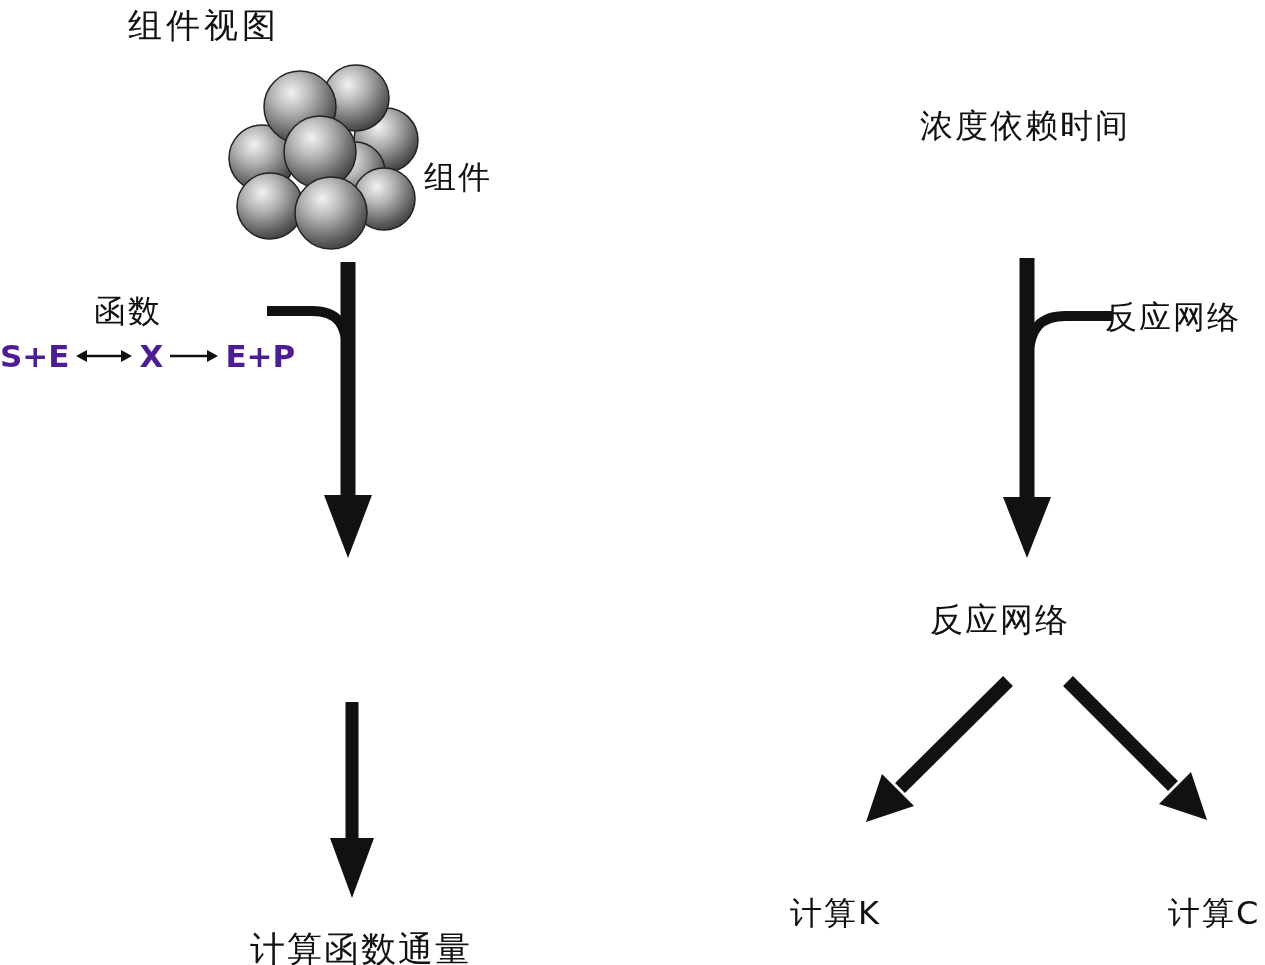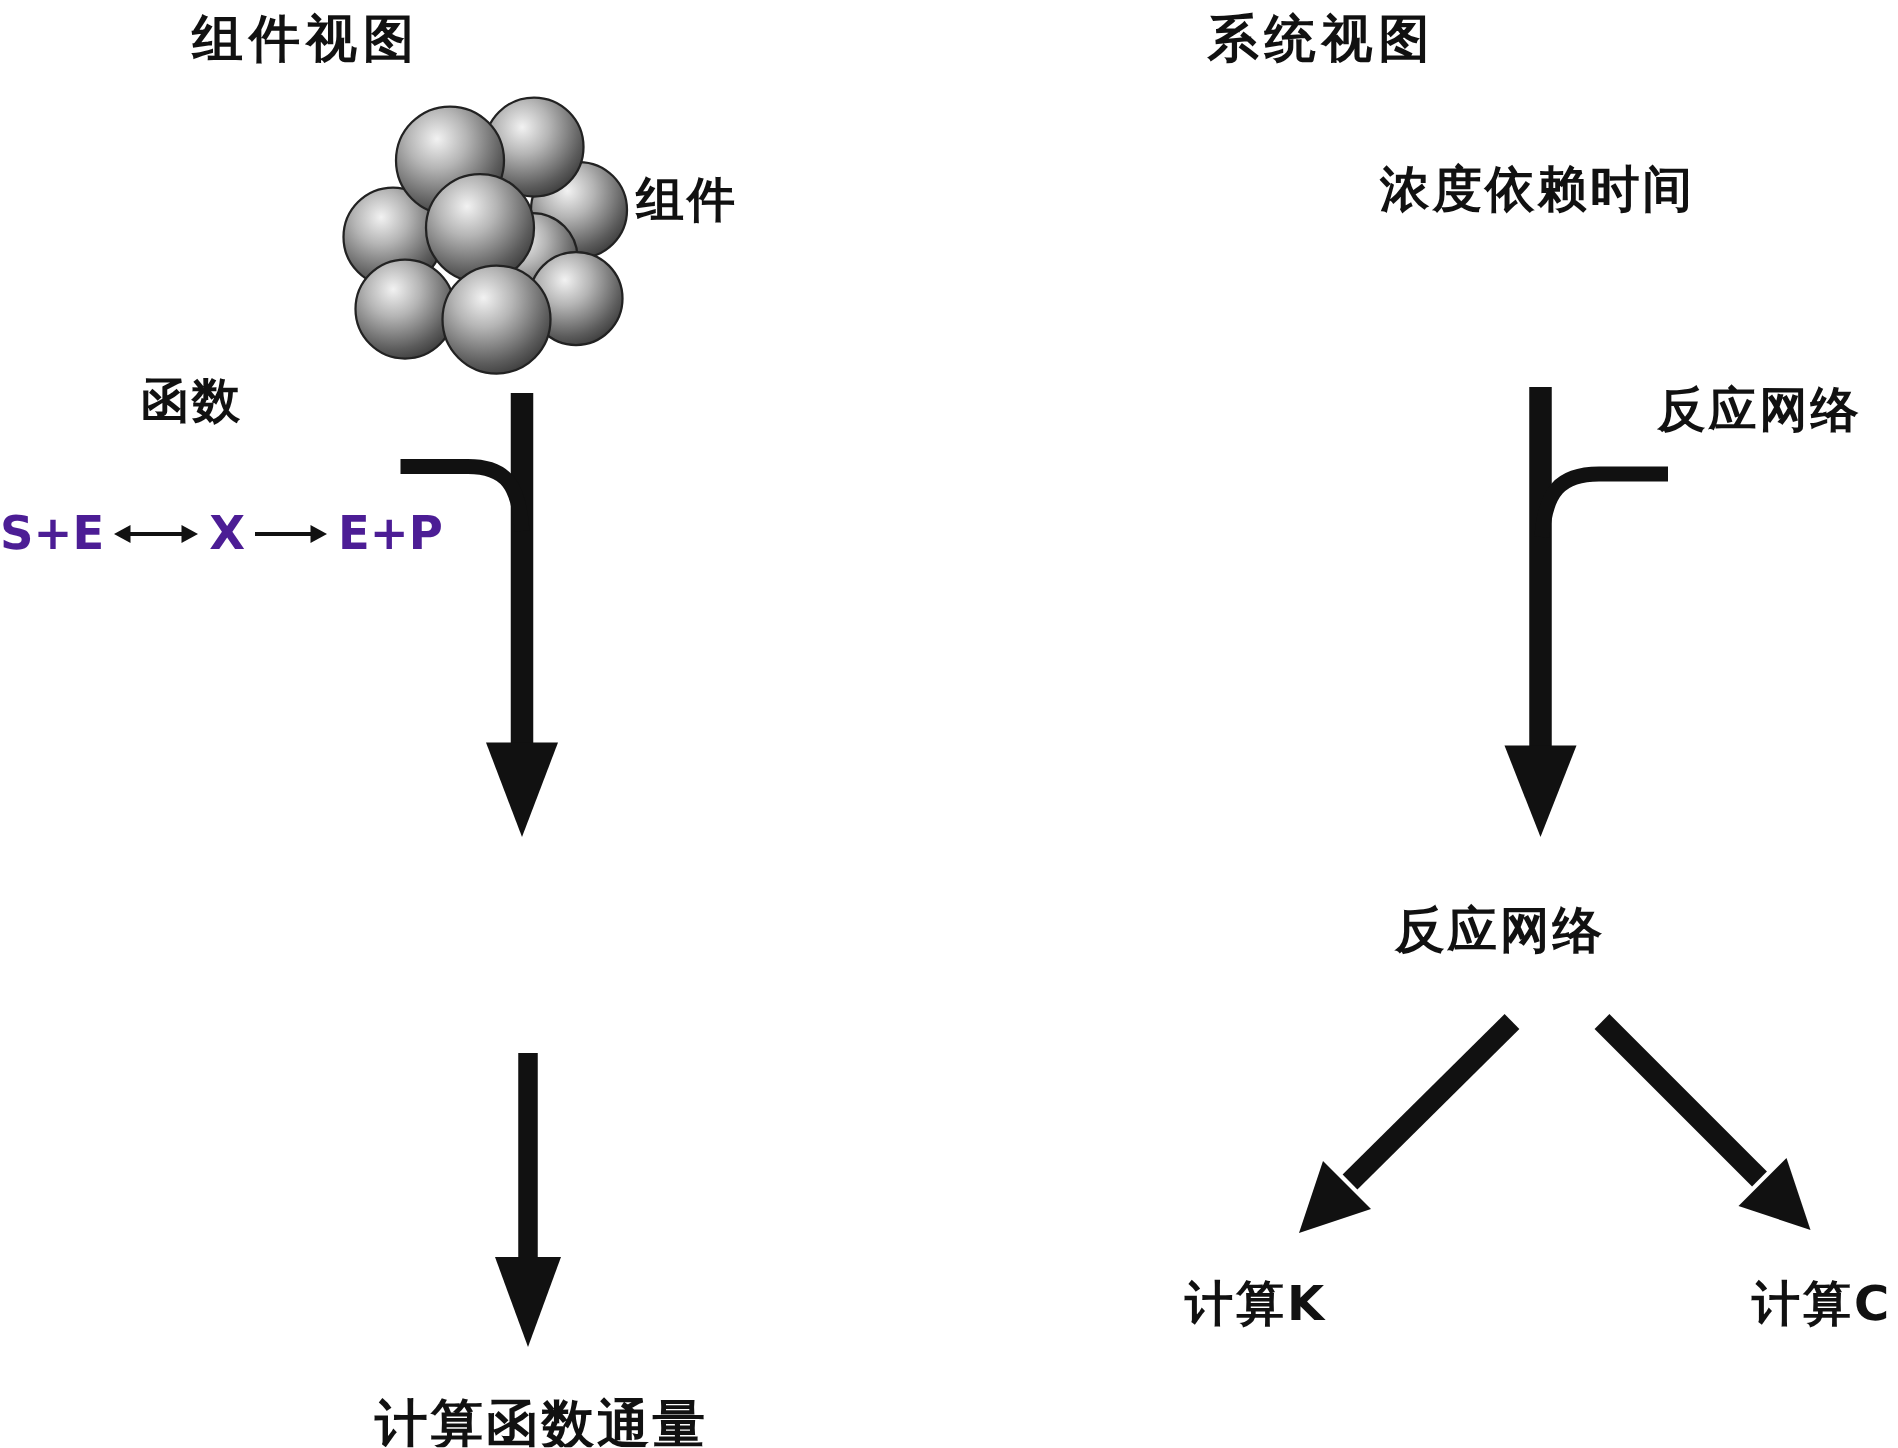--- a/index.html
+++ b/index.html
@@ -8,24 +8,24 @@
     width:1265px;height:965px;
     background:#ffffff;
     font-family:"DejaVu Sans","Liberation Sans",sans-serif;
     color:#111111;
     overflow:hidden;
   }
   .label{
     position:absolute;
     white-space:nowrap;
     color:#111111;
-    font-weight:700;
+    font-weight:400;
   }
   .title{font-size:34px;letter-spacing:4px;}
-  .lbl32{font-size:32px;letter-spacing:2px;}
+  .lbl32{font-size:32px;letter-spacing:2px;margin-top:44px;}
   .lbl33{font-size:33px;letter-spacing:2px;}
   .lbl35{font-size:35px;letter-spacing:2px;}
   #diagram-svg{position:absolute;left:0;top:0;}
   .equation{
     position:absolute;
     left:0;top:338px;
     display:flex;align-items:center;gap:6px;
     font-size:31px;font-weight:600;color:#4c1d95;
   }
   .equation .eq-text{white-space:nowrap;}
@@ -103,21 +103,20 @@
     <svg class="eq-arrow" width="50" height="16" viewBox="0 0 50 16">
       <line x1="1" y1="8" x2="40" y2="8" stroke="#111111" stroke-width="2.6"></line>
       <polygon points="38,2 38,14 49,8" fill="#111111"></polygon>
     </svg>
     <span class="eq-text">E+P</span>
   </div>
 
 
   <div class="label lbl35" style="left:250px;top:926px;">计算函数通量</div>
 
-  <div class="label title" style="left:805px;top:3px;">系统视图</div>
 
   <div class="label lbl33" style="left:920px;top:104px;">浓度依赖时间</div>
 
   <div class="label lbl32" style="left:1105px;top:252px;">反应网络</div>
 
   <div class="label lbl33" style="left:930px;top:598px;">反应网络</div>
 
   <div class="label lbl32" style="left:790px;top:848px;text-align:right;">计算K</div>
 
   <div class="label lbl32" style="left:1168px;top:848px;text-align:center;">计算C</div>

